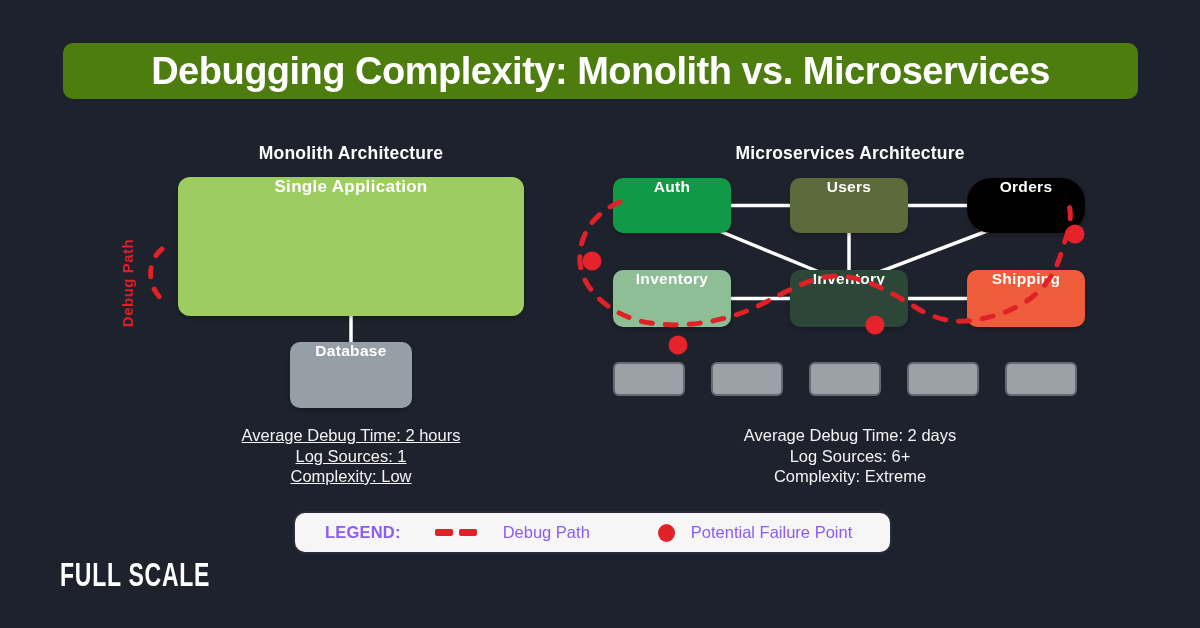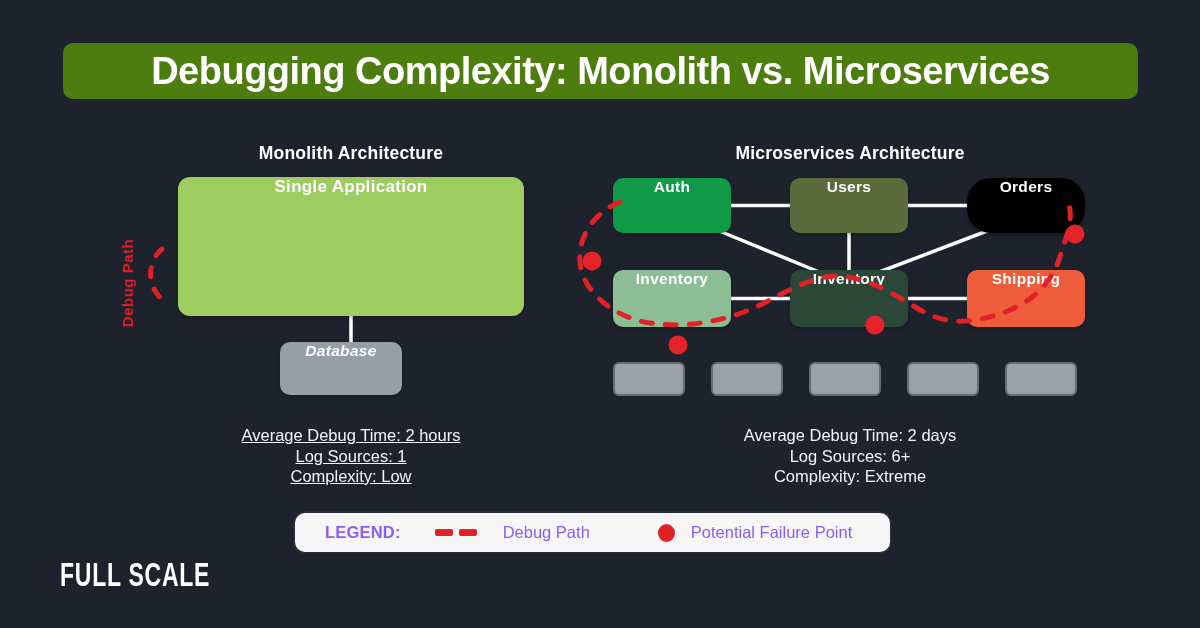--- a/index.html
+++ b/index.html
@@ -20,21 +20,21 @@
   
   svg.layer{position:absolute;left:0;top:0;pointer-events:none;}
   #connector-layer{z-index:1;}
   #debug-layer{z-index:3;}
 
   
   .node{position:absolute;z-index:2;border-radius:10px;display:flex;align-items:flex-start;justify-content:center;
     color:#fff;font-weight:bold;font-size:15.5px;letter-spacing:.3px;box-shadow:0 2px 4px rgba(0,0,0,.25);}
 
   .mono-app{left:178px;top:177px;width:346px;height:139px;background:#9DCD60;border-radius:12px;font-size:17px;}
-  .mono-db{left:280px;top:342px;width:122px;height:53px;background:#969EA6;font-style:italic;}
+  .mono-db{left:290px;top:342px;width:122px;height:66px;background:#969EA6;}
 
   .svc{width:118px;}
   .svc.r1{top:178px;height:55px;}
   .svc.r2{top:270px;height:57px;}
   .svc.c1{left:613px;} .svc.c2{left:790px;} .svc.c3{left:967px;}
 
   .log-box{position:absolute;z-index:2;top:362px;width:72px;height:34px;background:#9BA1A7;
     border:2px solid #646B72;border-radius:6px;box-sizing:border-box;}
 
   

